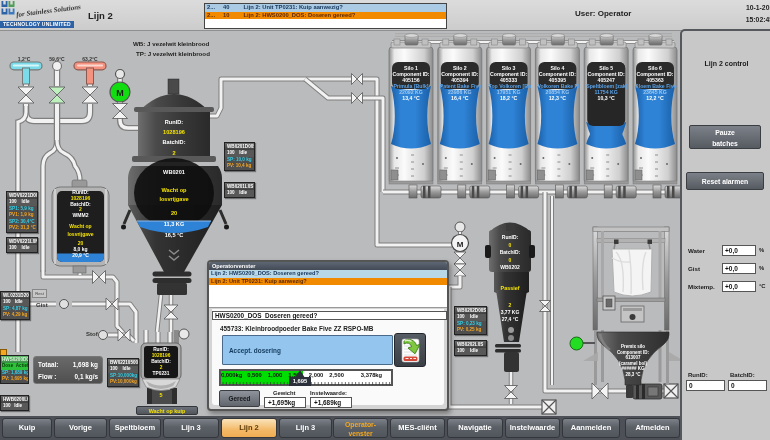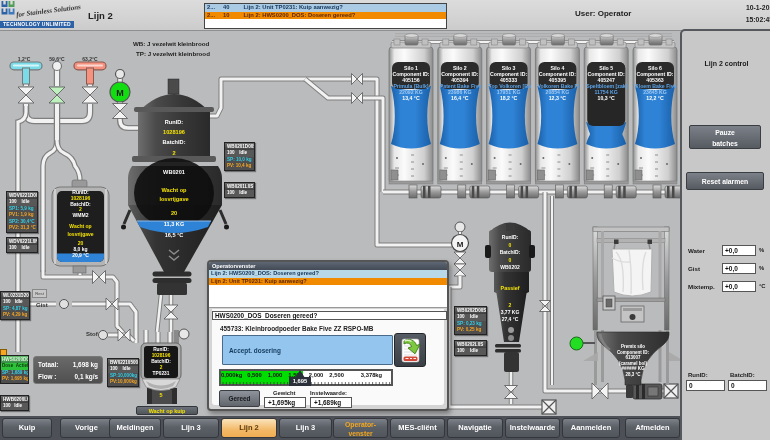--- a/index.html
+++ b/index.html
@@ -633,22 +633,22 @@
  <div style="position:absolute;left:86px;top:108px;width:0;height:0;border-left:5px solid transparent;border-right:5px solid transparent;border-bottom:8px solid #2a2f3a;"></div>
  <div style="position:absolute;left:80px;top:115px;width:22px;height:9px;background:#2a2f3a;color:#fff;font-size:5.8px;font-weight:bold;text-align:center;line-height:9px;">1,695</div>
  <div style="position:absolute;left:10px;top:128px;width:41px;height:17px;background:linear-gradient(#8f949c,#61656c);border:1px solid #3a3d42;border-radius:2px;color:#16181c;font-size:6.4px;font-weight:bold;text-align:center;line-height:16px;">Gereed</div>
  <div style="position:absolute;left:64px;top:128px;font-size:5.8px;font-weight:bold;color:#222;">Gewicht</div>
  <div style="position:absolute;left:55px;top:135px;width:42px;height:11px;background:#fff;border:1px solid #555;font-size:6.4px;font-weight:bold;color:#111;line-height:10px;padding-left:3px;">+1,695kg</div>
  <div style="position:absolute;left:101px;top:128px;font-size:5.8px;font-weight:bold;color:#222;">Instelwaarde:</div>
  <div style="position:absolute;left:101px;top:135px;width:42px;height:11px;background:#fff;border:1px solid #555;font-size:6.4px;font-weight:bold;color:#111;line-height:10px;padding-left:3px;">+1,689kg</div>
 </div>
 <div class="ab" style="left:0;top:416px;width:680px;height:24px;background:#4d5157;"></div>
 <div class="navbtn" style="left:2px;width:50px;">Kuip</div>
-<div class="navbtn" style="left:54px;width:53px;margin-left:6px;">Vorige</div>
-<div class="navbtn" style="left:109px;width:52px;">Meldingen</div>
+<div class="navbtn" style="left:54px;width:53px;">Vorige</div>
+<div class="navbtn" style="left:109px;width:52px;">Speltbloem</div>
 <div class="navbtn" style="left:163px;width:56px;">Lijn 3</div>
 <div class="navbtn" style="left:221px;width:56px;background:linear-gradient(#fae3bb,#f3b968 60%,#f0ad52);color:#5a3a08;">Lijn 2</div>
 <div class="navbtn" style="left:279px;width:53px;">Lijn 3</div>
 <div class="navbtn" style="left:333px;width:55px;color:#f5a81e;line-height:9px;font-size:6.8px;padding-top:1px;">Operator-<br>venster</div>
 <div class="navbtn" style="left:390px;width:55px;">MES-cliënt</div>
 <div class="navbtn" style="left:447px;width:56px;">Navigatie</div>
 <div class="navbtn" style="left:505px;width:55px;">Instelwaarde</div>
 <div class="navbtn" style="left:562px;width:58px;">Aanmelden</div>
 <div class="navbtn" style="left:625px;width:55px;">Afmelden</div>
 </div>

